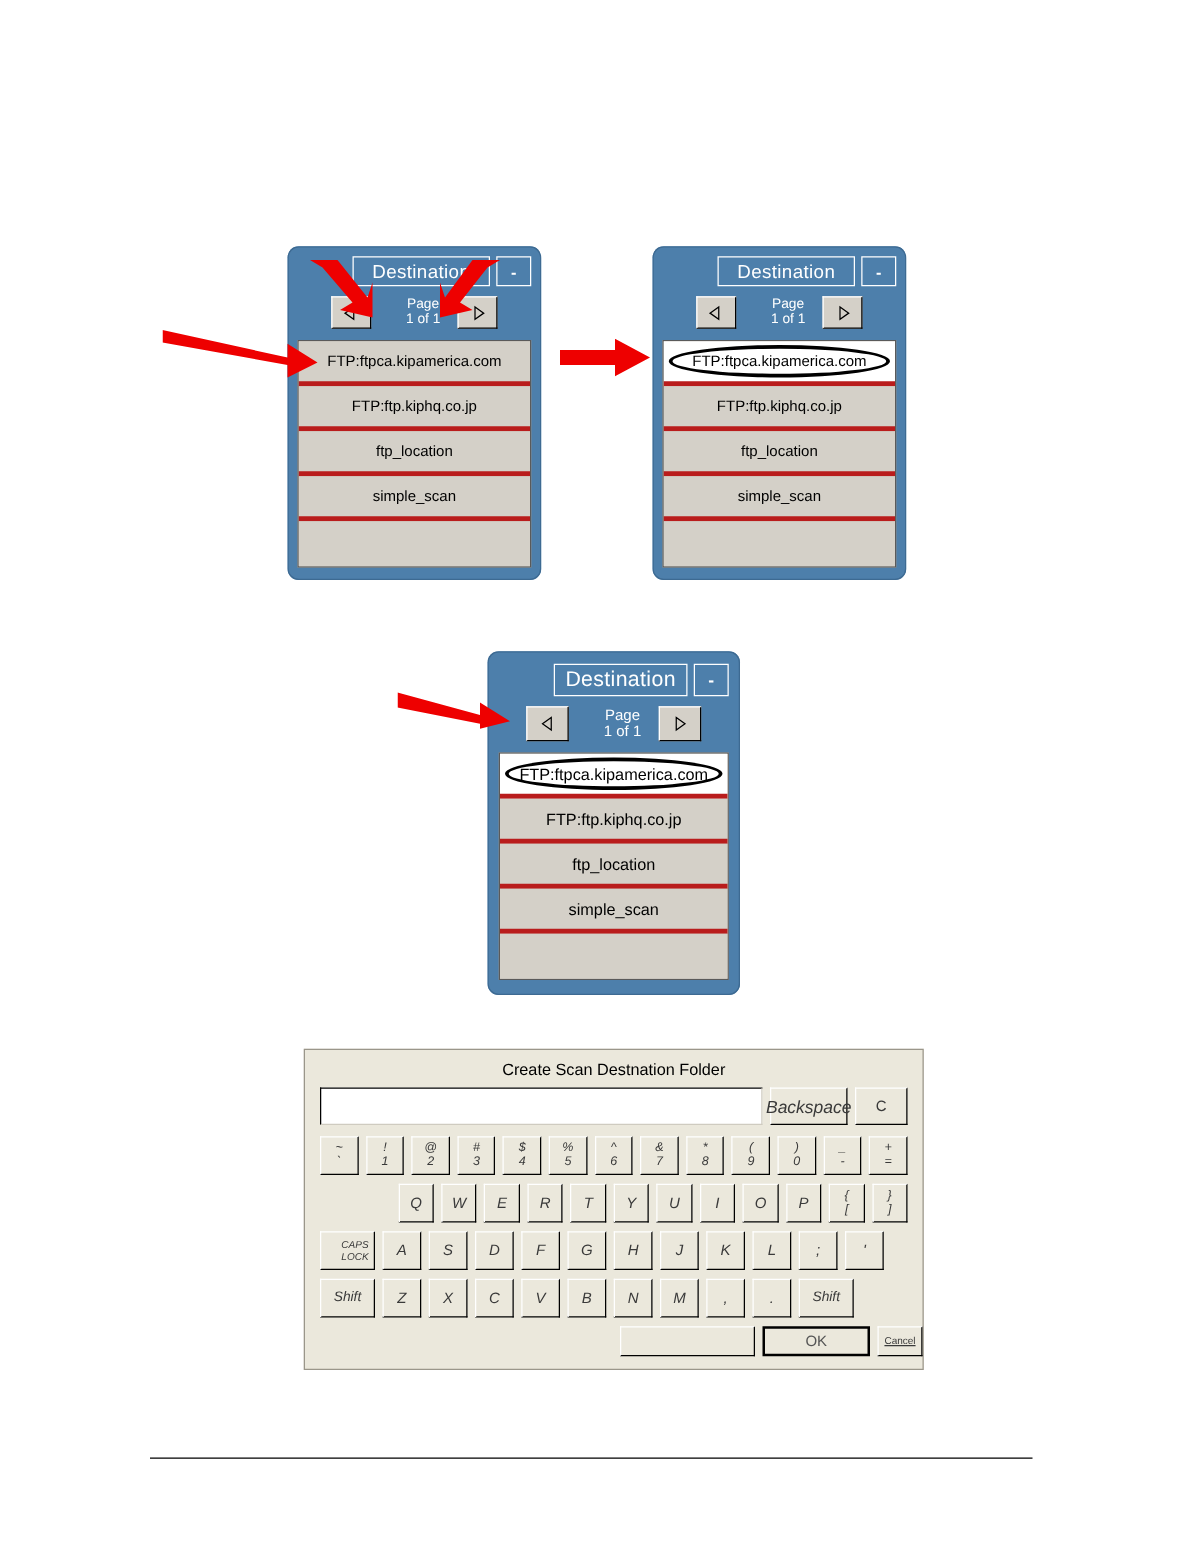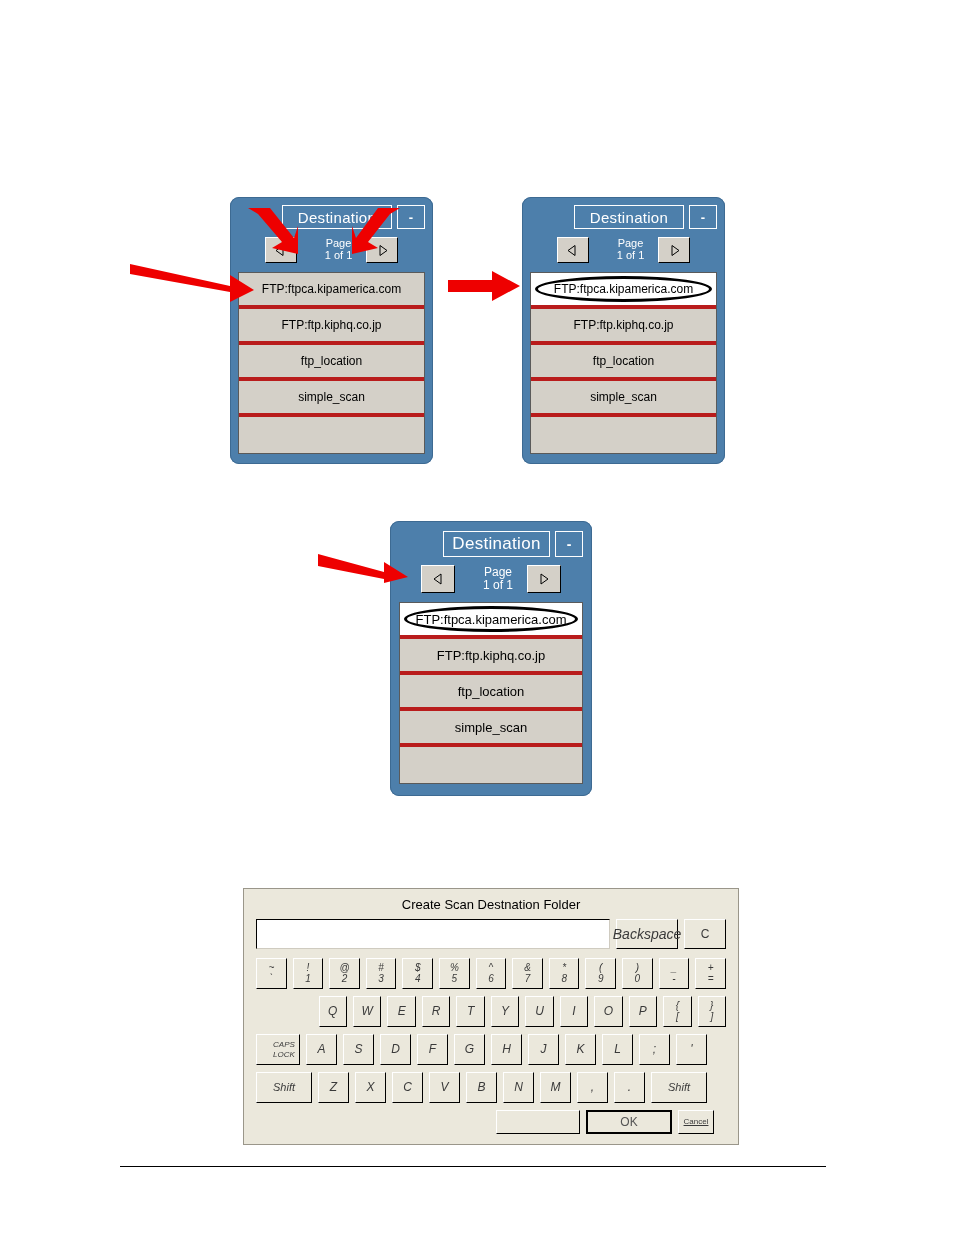--- a/index.html
+++ b/index.html
@@ -152,27 +152,27 @@
     display:flex;
     gap:6px;
     padding:0 12px;
     margin-top:7px;
     height:31px;
   }
   .kbd-row.r1{margin-top:9px;}
   .spacer-q{width:62px;}
   .k-w{width:31px;}
   .k-caps{width:44px;}
-  .k-shift{width:56px;}
+  .k-shift{width:44px;}
   .k-backspace{width:62px;font-size:14px;}
   .k-c{width:42px;font-style:normal;font-size:12px;}
   .kbd-bottom{
     display:flex;
     gap:6px;
-    padding:0 24px 10px 12px;
+    padding:0 0 10px 12px;
     margin-top:7px;
     height:34px;
     justify-content:center;
   }
   .k-space{flex:1;margin-left:240px;}
   .k-ok{
     width:86px;
     border:2px solid #000;
     font-style:normal;
     font-size:12px;
@@ -320,21 +320,21 @@
     <polygon points="0,9 44,9 44,0 72,15 44,30 44,21 0,21"></polygon>
   </g>
 </svg>
 
 <svg class="arrow" style="left:318px; top:552px; width:92px; height:32px;">
   <g fill="#ee0000">
     <polygon points="0,2 66,20 66,10 90,25 66,31 66,27 0,14"></polygon>
   </g>
 </svg>
 
-<div class="kbd" style="left:243px; top:888px; width:496px;">
+<div class="kbd" style="left:243px; top:839px; width:496px;">
   <div class="kbd-title">Create Scan Destnation Folder</div>
 
   <div class="kbd-entryrow">
     <div class="kbd-input"></div>
     <div class="key k-backspace">Backspace</div>
     <div class="key k-c">C</div>
   </div>
 
   <div class="kbd-row r1">
     <div class="key dual k-w">

